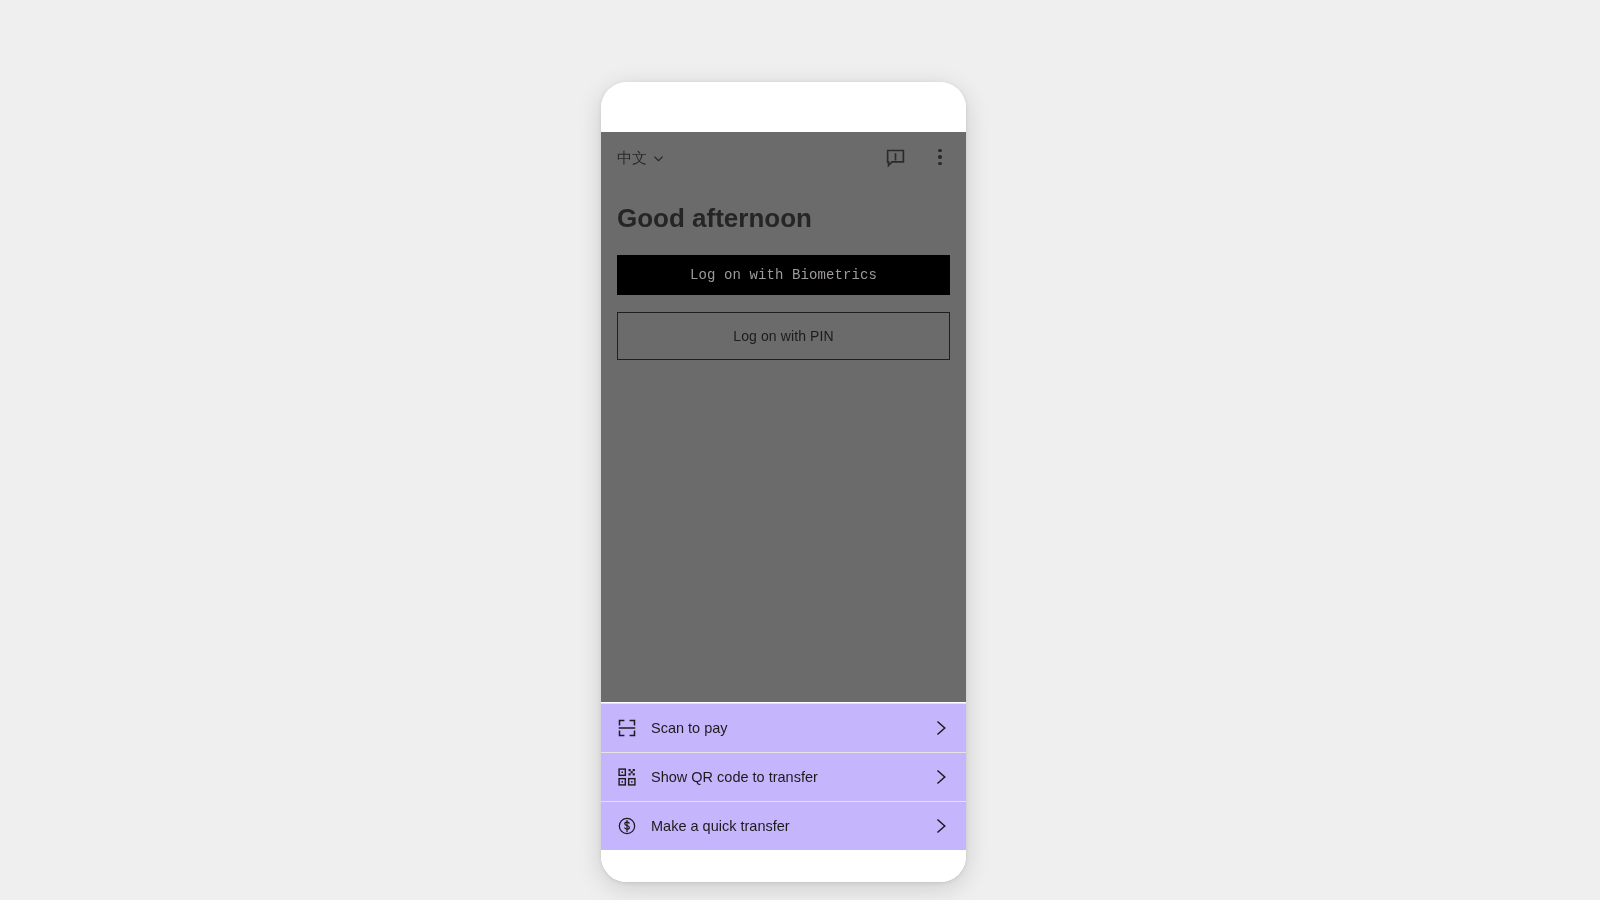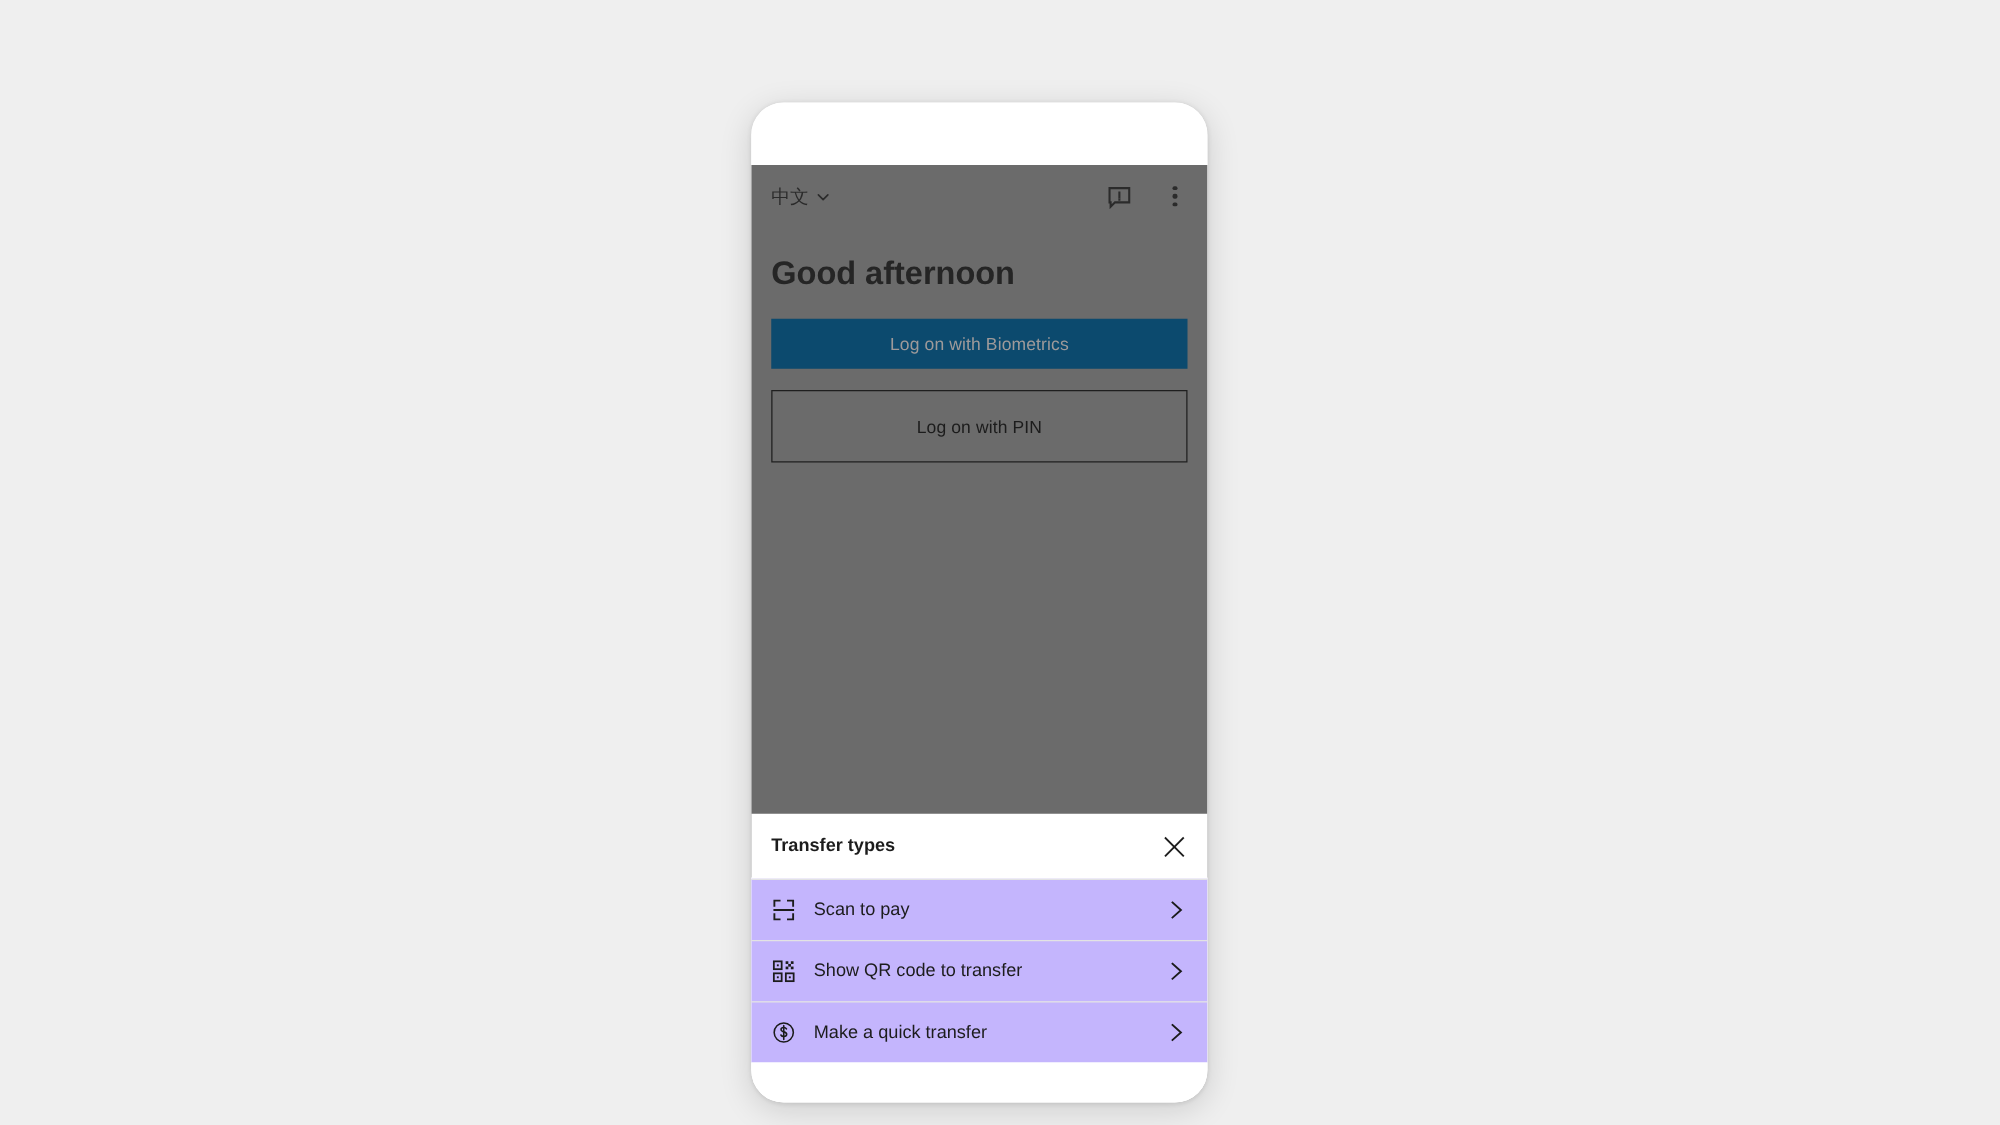--- a/index.html
+++ b/index.html
@@ -112,35 +112,35 @@
     font-weight: 700;
     white-space: pre;
   }
 
   
   #logon-buttons {
     padding: 18px 16px 0 16px;
   }
   #biometrics-button {
     height: 40px;
-    background: #0c4a6e;
+    background: #000000;
     color: #9e9a9a;
     font-size: 14px;
     display: flex;
     align-items: center;
     justify-content: center;
     border: none;
     width: 100%;
-    font-family: Liberation Sans, sans-serif;
+    font-family: Liberation Mono, monospace;
     cursor: pointer;
     letter-spacing: 0.1px;
   }
   #pin-button {
     margin-top: 17px;
-    height: 58px;
+    height: 48px;
     background: transparent;
     color: #1c1c1c;
     font-size: 14px;
     display: flex;
     align-items: center;
     justify-content: center;
     border: 1.3px solid #1f1f1f;
     width: 100%;
     font-family: inherit;
     cursor: pointer;
@@ -252,30 +252,20 @@
 
     <div id="logon-buttons">
       <button id="biometrics-button">Log on with Biometrics</button>
       <button id="pin-button">Log on with PIN</button>
     </div>
 
   </div>
 
   <div id="bottom-sheet">
 
-    <div id="sheet-header">
-      <span id="sheet-title">Transfer types</span>
-      <span id="sheet-header-spacer"></span>
-      <span id="sheet-close-icon">
-        <svg viewBox="0 0 24 24" width="21" height="21" fill="none" stroke="#1c1c1c" stroke-width="1.7" stroke-linecap="square">
-          <line x1="4" y1="4" x2="20" y2="20"></line>
-          <line x1="20" y1="4" x2="4" y2="20"></line>
-        </svg>
-      </span>
-    </div>
 
     <div class="sheet-row">
       <span class="row-icon">
         <svg viewBox="0 0 24 24" width="20" height="20" fill="none" stroke="#1c1c1c" stroke-width="1.8" stroke-linecap="square">
           <polyline points="3,8 3,3 8,3"></polyline>
           <polyline points="16,3 21,3 21,8"></polyline>
           <polyline points="21,16 21,21 16,21"></polyline>
           <polyline points="8,21 3,21 3,16"></polyline>
           <line x1="3" y1="12" x2="21" y2="12"></line>
         </svg>

